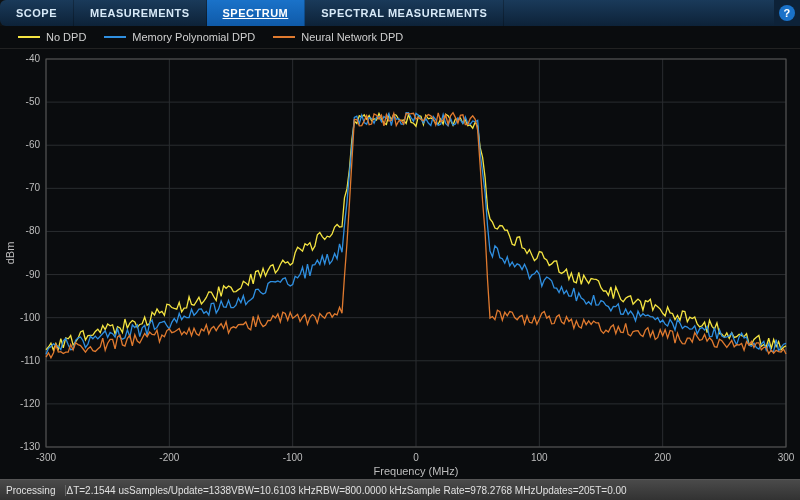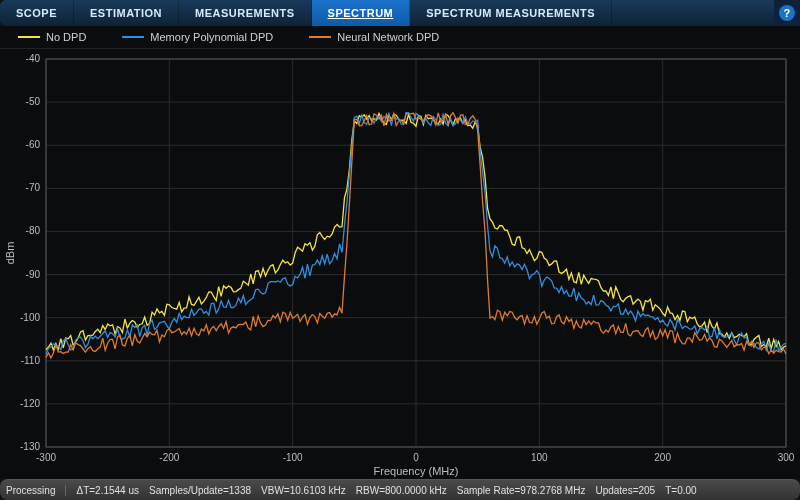--- a/index.html
+++ b/index.html
@@ -5,44 +5,43 @@
   html,body{margin:0;padding:0;width:800px;height:500px;background:#000;font-family:Arial,Helvetica,sans-serif;overflow:hidden;color:#ccc;}
   .app{display:flex;flex-direction:column;width:800px;height:500px;background:#0f1214;}
   
   .tabs{display:flex;align-items:stretch;height:26px;background:linear-gradient(#1a3a5a,#0d2238);font-size:11px;font-weight:bold;color:#d7e9f7;letter-spacing:0.5px;border-radius:6px;}
   .tab{padding:0 16px;display:flex;align-items:center;cursor:pointer;border-right:1px solid rgba(0,0,0,0.25);}
   .tab.active{background:linear-gradient(#1a72c9,#0f5aa8);color:#fff;text-decoration:underline;}
   .tabs .spacer{flex:1;}
   .help{width:26px;display:flex;align-items:center;justify-content:center;background:#0d2238;}
   .help-dot{width:16px;height:16px;border-radius:50%;background:#1a72c9;color:#fff;font-size:11px;font-weight:bold;display:flex;align-items:center;justify-content:center;}
   
-  .legend{display:flex;align-items:center;gap:36px;height:22px;padding-left:18px;background:#0a0c0e;font-size:11px;color:#d0d0d0;border-bottom:1px solid #222;}
+  .legend{display:flex;align-items:center;gap:18px;height:22px;padding-left:18px;background:#0a0c0e;font-size:11px;color:#d0d0d0;border-bottom:1px solid #222;}
   .lg{display:flex;align-items:center;gap:6px;}
   .swatch{width:22px;height:0;border-top:2px solid;}
   
   .plotwrap{position:relative;flex:1;background:#0a0c0e;}
   svg.plot{position:absolute;inset:0;}
   .axis-label{fill:#bdbdbd;font-size:11px;}
   .tick-label{fill:#bdbdbd;font-size:10px;}
   .grid{stroke:#2a2d30;stroke-width:1;}
   
-  .status{display:flex;align-items:center;height:20px;background:linear-gradient(#4a4a4a,#323232);font-size:10px;color:#e0e0e0;padding:0 6px;gap:10px;border-top:1px solid #555;white-space:nowrap;overflow:hidden;border-radius:8px;}
+  .status{display:flex;align-items:center;height:20px;background:linear-gradient(#4a4a4a,#323232);font-size:10px;color:#e0e0e0;padding:0 6px;border-top:1px solid #555;white-space:nowrap;overflow:hidden;}
   .status .proc{padding-right:10px;border-right:1px solid #666;}
 </style>
 </head>
 <body>
 
 <div class="app">
 
   <div class="tabs">
     <div class="tab">SCOPE</div>
-    <div class="tab">ESTIMATION</div>
     <div class="tab">MEASUREMENTS</div>
     <div class="tab active">SPECTRUM</div>
-    <div class="tab">SPECTRUM MEASUREMENTS</div>
+    <div class="tab">SPECTRAL MEASUREMENTS</div>
     <div class="spacer"></div>
     <div class="help">
       <div class="help-dot">?</div>
     </div>
   </div>
 
   <div class="legend">
     <div class="lg">
       <span class="swatch" id="sw0" style="border-top-color: rgb(244, 228, 66);"></span>
       <span>No DPD</span>

